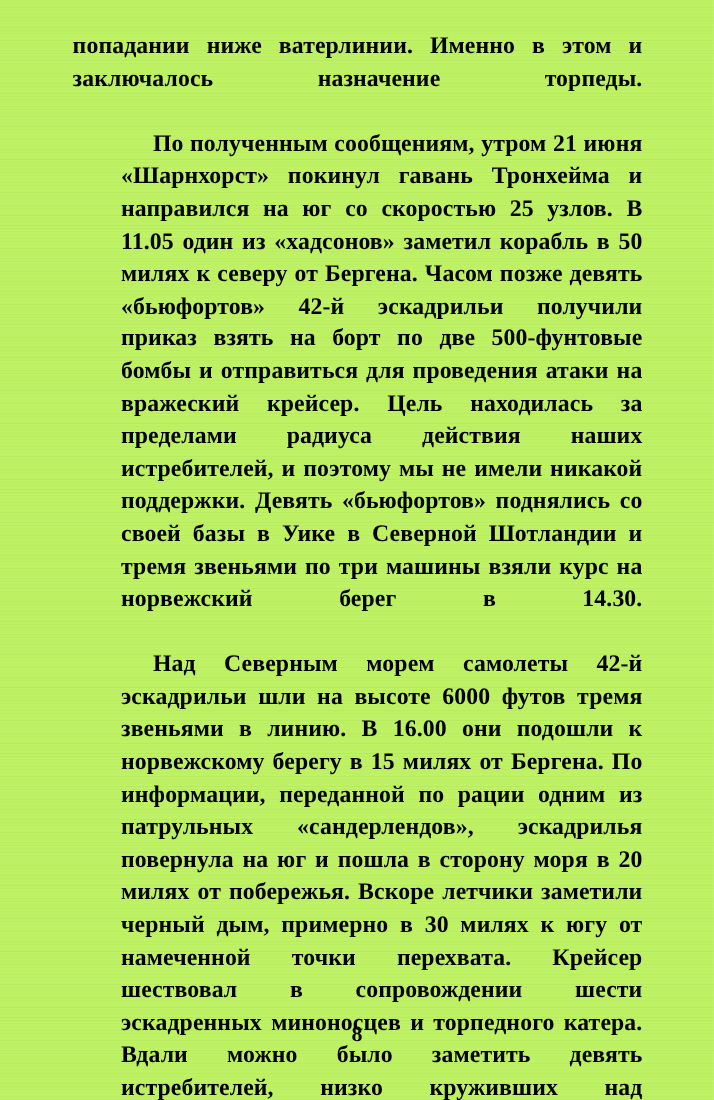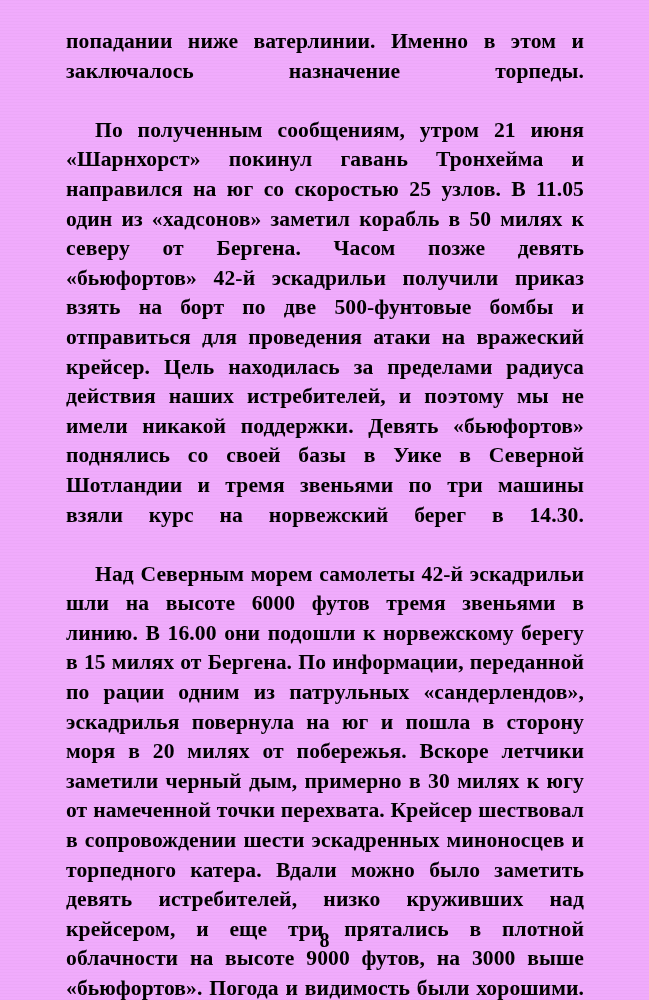--- a/index.html
+++ b/index.html
@@ -12,21 +12,21 @@
   body {
     font-family: "Liberation Serif", "DejaVu Serif", serif;
     color: #000000;
   }
 
   .page {
     position: relative;
     width: 649px;
     height: 1000px;
     margin: 0 auto;
-    background: #f0abfc;
+    background: #bef264;
     overflow: hidden;
     box-sizing: border-box;
   }
 
   
   .text-column {
     position: absolute;
     left: 66px;
     top: 27px;
     width: 518px;
@@ -48,20 +48,21 @@
 
   
   .paragraph::after {
     content: "";
     display: inline-block;
     width: 100%;
   }
 
   .paragraph.indent {
     text-indent: 29px;
+    margin-left: 44px;
   }
 
   .paragraph.continuation {
     text-indent: 0;
   }
 
   
   .folio {
     position: absolute;
     left: 0;

